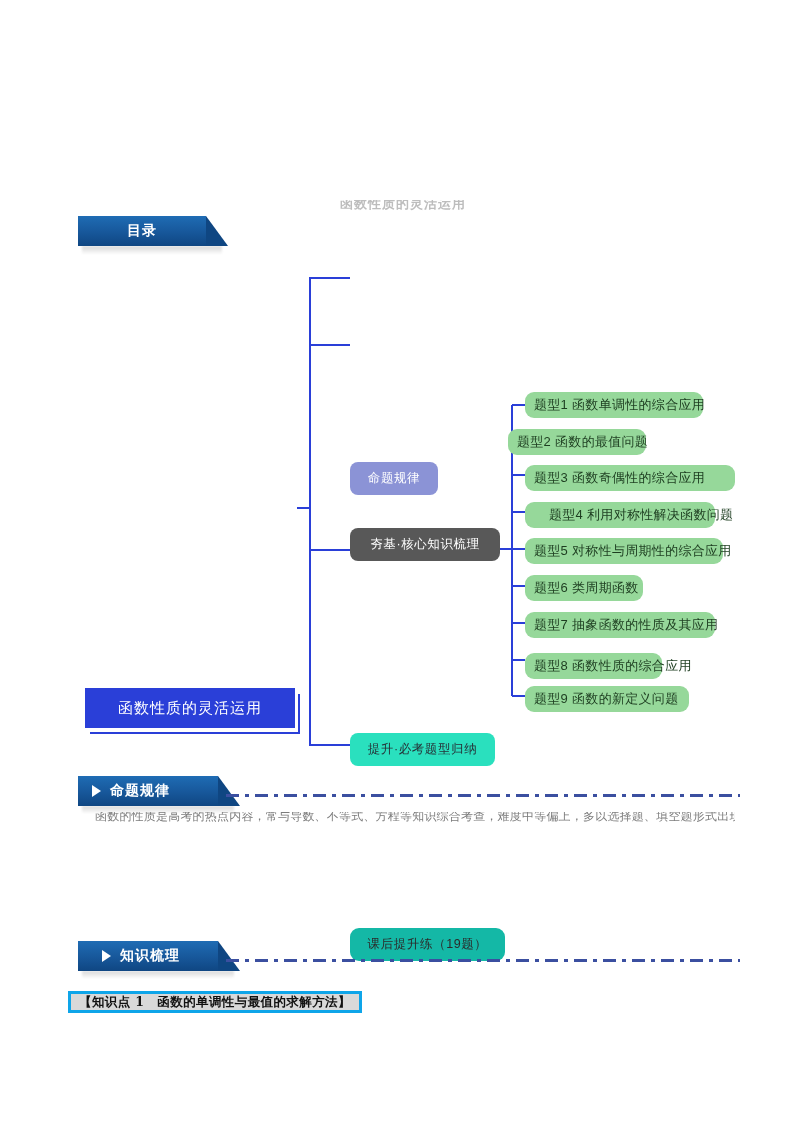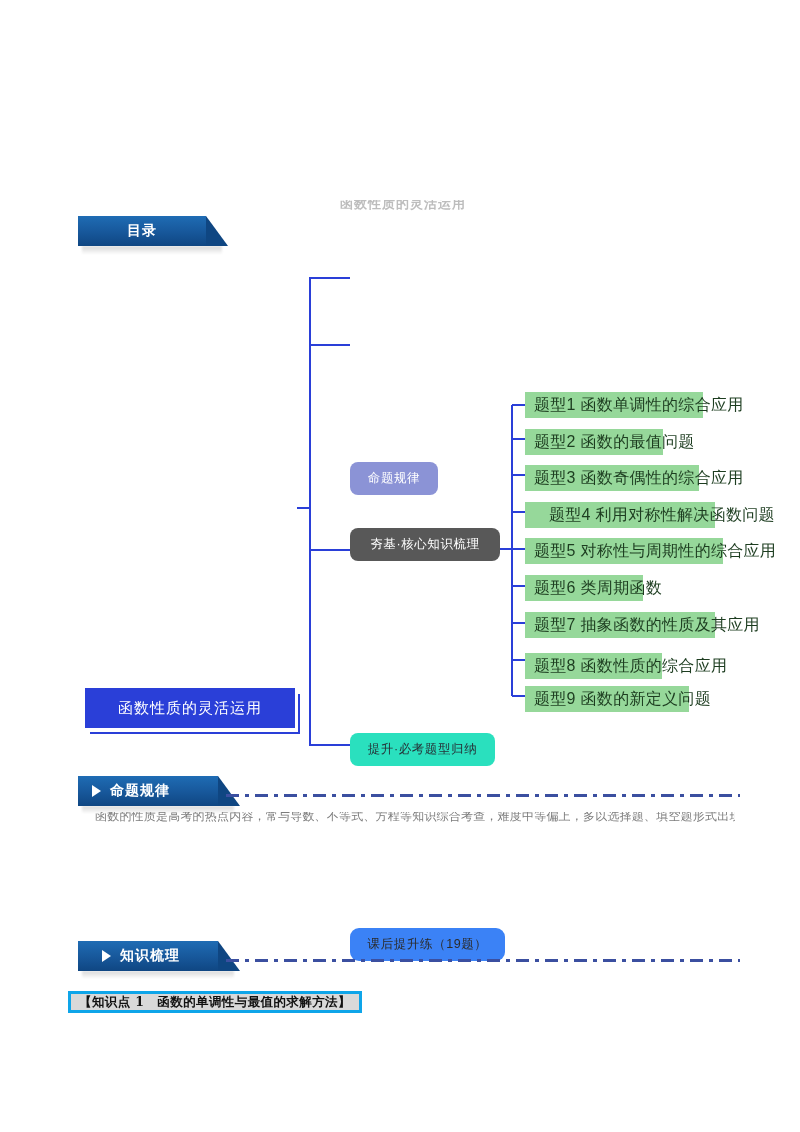--- a/index.html
+++ b/index.html
@@ -256,31 +256,31 @@
   #node-hjzs {
     left: 350px; top: 328px; width: 150px;
     background: #585858; color: #ffffff;
   }
   #node-tsgn {
     left: 350px; top: 533px; width: 145px;
     background: #2ae0be; color: #263238;
   }
   #node-khlx {
     left: 350px; top: 728px; width: 155px;
-    background: #3b82f6; color: #2b2b2b;
+    background: #14b8a6; color: #2b2b2b;
     border-radius: 9px;
   }
 
   
   .l2 {
     height: 26px;
-    border-radius: 0;
+    border-radius: 9px;
     background: #96d89a;
     color: #1d3d20;
-    font-size: 16px;
+    font-size: 13px;
     padding: 0 9px;
     justify-content: flex-start;
     letter-spacing: 0.3px;
   }
 </style>
 </head>
 <body>
 
 <div id="page">
 
@@ -332,24 +332,24 @@
     <div class="node l1" id="node-hjzs">
       <span>夯基·核心知识梳理</span>
     </div>
     <div class="node l1" id="node-khlx">
       <span>课后提升练（19题）</span>
     </div>
 
     <div class="node l2" style="left:525px; top:192px; width:178px;">
       <span>题型1 函数单调性的综合应用</span>
     </div>
-    <div class="node l2" style="left:525px; top:229px; width:138px;">
+    <div class="node l2" style="left:508px; top:229px; width:138px;">
       <span>题型2 函数的最值问题</span>
     </div>
-    <div class="node l2" style="left:525px; top:265px; width:174px;">
+    <div class="node l2" style="left:525px; top:265px; width:210px;">
       <span>题型3 函数奇偶性的综合应用</span>
     </div>
     <div class="node l2" style="left:525px; top:302px; width:190px;padding-left:24px;">
       <span>题型4 利用对称性解决函数问题</span>
     </div>
     <div class="node l2" style="left:525px; top:338px; width:198px;">
       <span>题型5 对称性与周期性的综合应用</span>
     </div>
     <div class="node l2" style="left:525px; top:375px; width:118px;">
       <span>题型6 类周期函数</span>

